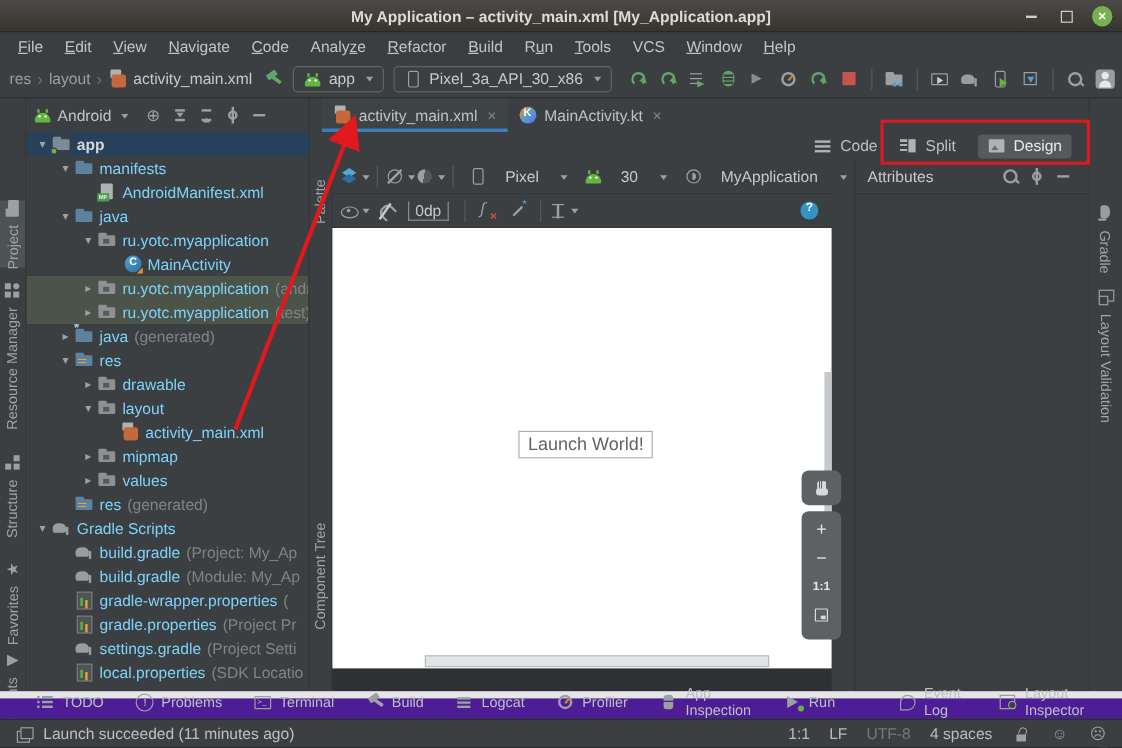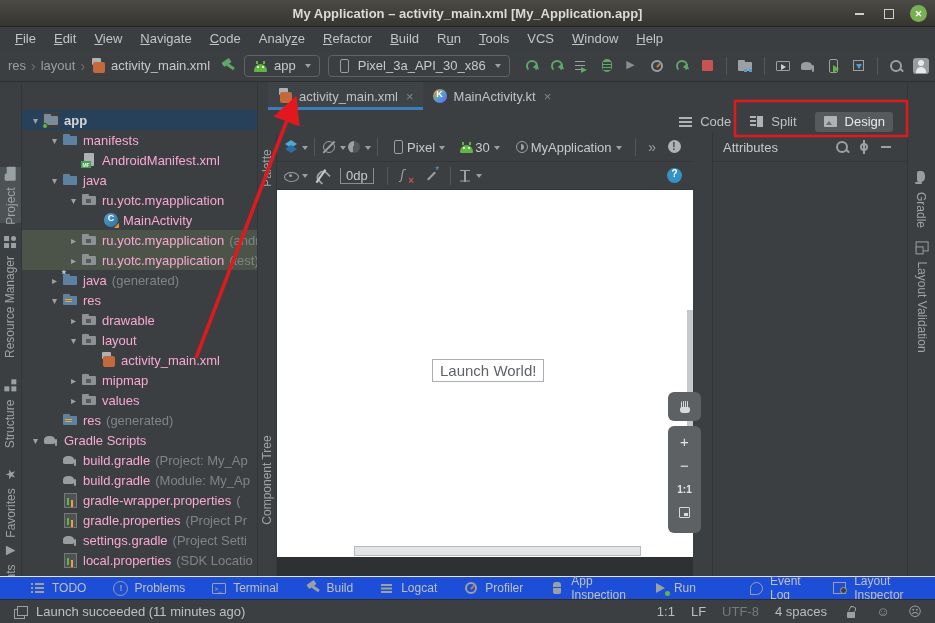--- a/index.html
+++ b/index.html
@@ -55,21 +55,21 @@
   .projpanel{position:absolute;left:22px;top:82px;width:236px;bottom:47px;background:#3C3F41;
     border-right:1px solid #323639;overflow:hidden}
   .phead{height:28px;display:flex;align-items:center;padding:0 6px;gap:4px}
   .pview{display:flex;align-items:center;gap:5px;color:#C2C5C7}
   .phactions{display:flex;align-items:center;margin-left:6px}
   .phbtn{width:22px;height:22px;display:flex;align-items:center;justify-content:center}
   .ptree{position:absolute;left:0;top:28px;right:0;bottom:0;overflow:hidden}
   .trow{height:20px;display:flex;align-items:center;white-space:nowrap;overflow:hidden}
   .trow .ic{margin-right:5px}
   .chev{width:15px;flex:none;color:#9EA1A4;font-size:10px;text-align:center}
-  .tlab{color:#f9a8d4}
+  .tlab{color:#7dd3fc}
   .tlab.bold{font-weight:bold;color:#D5D7D9}
   .tsuf{color:#808486;margin-left:5px}
   .bg-selected{background:#264159}
   .bg-green{background:#4C5449}
 
   
   .editor{position:absolute;left:258px;top:82px;width:649px;bottom:47px}
   .tabbar{height:28px;display:flex;align-items:stretch;padding-left:10px}
   .etab{display:flex;align-items:center;gap:6px;padding:0 9px;color:#BFC2C4}
   .etab.active{background:#3E4446;box-shadow:inset 0 -3px 0 #3D7DBB}
@@ -77,21 +77,21 @@
   .modebar{height:23px;display:flex;align-items:center;justify-content:flex-end;gap:18px;padding-right:14px}
   .mode{display:flex;align-items:center;gap:6px;color:#BDC0C2}
   .mode.selected{background:#565A5C;border-radius:3px;padding:2px 8px;color:#E8EAEB}
 
   .design{position:absolute;left:0;top:51px;right:0;bottom:0}
   .dstrip{position:absolute;left:0;top:0;width:19px;bottom:0;background:#3C3F41;border-right:1px solid #323639}
   .dstrip .vx{position:absolute;left:0;right:0;display:flex;justify-content:center}
   .dmain{position:absolute;left:19px;top:0;width:416px;bottom:0}
   .dtool{height:29px;display:flex;align-items:center;padding:0 6px;border-bottom:1px solid #323639;background:#3C3F41;white-space:nowrap}
   .dtool2{height:28px}
-  .dsel{display:flex;align-items:center;gap:1px;color:#C7CACB;margin:0 7px}
+  .dsel{display:flex;align-items:center;gap:15px;color:#C7CACB;margin:0 7px}
   .dsel.brk{border-bottom:1px solid #8A8D8F;border-left:1px solid #8A8D8F;border-right:1px solid #8A8D8F;height:16px;padding:0 5px;line-height:15px}
   .ttext{color:#9EA1A4;font-size:14px;margin:0 6px}
   .push{margin-left:auto}
 
   .canvasarea{position:absolute;left:0;top:57px;right:0;bottom:0;background:#2E3133}
   .canvas{position:absolute;left:0;top:0;width:416px;height:367px;background:#FFFFFF}
   .hellobox{position:absolute;left:155px;top:169px;padding:2px 7px;border:1px solid #ACAEB0;
     color:#5F6368;font-size:15px;background:#fff}
   .hsb{position:absolute;left:77px;top:356px;width:287px;height:10px;background:#E2E4E6;border:1px solid #B9BCBE}
   .vsb{position:absolute;left:410px;top:120px;width:6px;height:140px;background:#C6C9CB}
@@ -100,22 +100,22 @@
   .zoompanel{position:absolute;left:391px;top:236px;width:33px;height:107px;background:#5D6163;border-radius:6px;
     display:flex;flex-direction:column;align-items:center;justify-content:space-around;color:#E3E5E6;padding:4px 0}
   .zbtn{font-size:15px;line-height:14px}
   .zlevel{font-size:10px;font-weight:bold}
 
   .attrs{position:absolute;right:0;top:0;width:195px;bottom:0;background:#3C3F41;border-left:1px solid #323639}
   .attrshead{height:29px;display:flex;align-items:center;padding:0 10px;border-bottom:1px solid #323639;color:#C7CACB}
   .attrsactions{margin-left:auto;display:flex;align-items:center}
 
   
-  .bottombar{position:absolute;left:0;right:0;bottom:24px;height:23px;background:#1d4ed8;border-top:1px solid #e5e5e5;
-    display:flex;align-items:center;padding:0 18px 0 30px;font-size:12px}
+  .bottombar{position:absolute;left:0;right:0;bottom:24px;height:23px;background:#4c1d95;border-top:6px solid #e5e5e5;
+    display:flex;align-items:flex-end;padding:0 18px 0 30px;font-size:12px}
   .bitem{display:flex;align-items:center;gap:6px;margin-right:26px;color:#BDC0C2}
   .bbright{margin-left:auto;display:flex;align-items:center}
   .bbright .bitem{margin-right:0;margin-left:26px}
   .statusbar{position:absolute;left:0;right:0;bottom:0;height:24px;background:#3C3F41;border-top:1px solid #2B2D2F;
     display:flex;align-items:center;padding:0 12px}
   .smsg{color:#BDC0C2;margin-left:8px}
   .sright{margin-left:auto;display:flex;align-items:center;gap:16px;color:#BABDBF}
   .sright .dim{color:#77797B}
   .sbtn{display:flex;align-items:center}
 
@@ -418,20 +418,44 @@
       </div>
       <div class="vitem rv3">
         <div class="vrot r">
           <span class="ic i-emul"></span>
           <span class="vtext">Emulator</span>
         </div>
       </div>
     </div>
 
   <div class="projpanel">
+    <div class="phead">
+      <div class="pview">
+          <span class="ic i-droid"></span>
+          <span>Android</span>
+          <span class="crt"></span>
+        </div>
+      <div class="phactions">
+          <div class="phbtn">
+            <span class="ic i-locate"></span>
+          </div>
+          <div class="phbtn">
+            <span class="ic i-expand"></span>
+          </div>
+          <div class="phbtn">
+            <span class="ic i-collapse"></span>
+          </div>
+          <div class="phbtn">
+            <span class="ic i-gear"></span>
+          </div>
+          <div class="phbtn">
+            <span class="ic i-minus"></span>
+          </div>
+        </div>
+    </div>
     <div class="ptree">
         <div class="trow bg-selected" style="padding-left: 6px;">
           <span class="chev">▾</span>
           <span class="ic i-folder app">
             <b class="bdg b-gdot"></b>
           </span>
           <span class="tlab bold">app</span>
         </div>
         <div class="trow" style="padding-left: 25px;">
           <span class="chev">▾</span>

